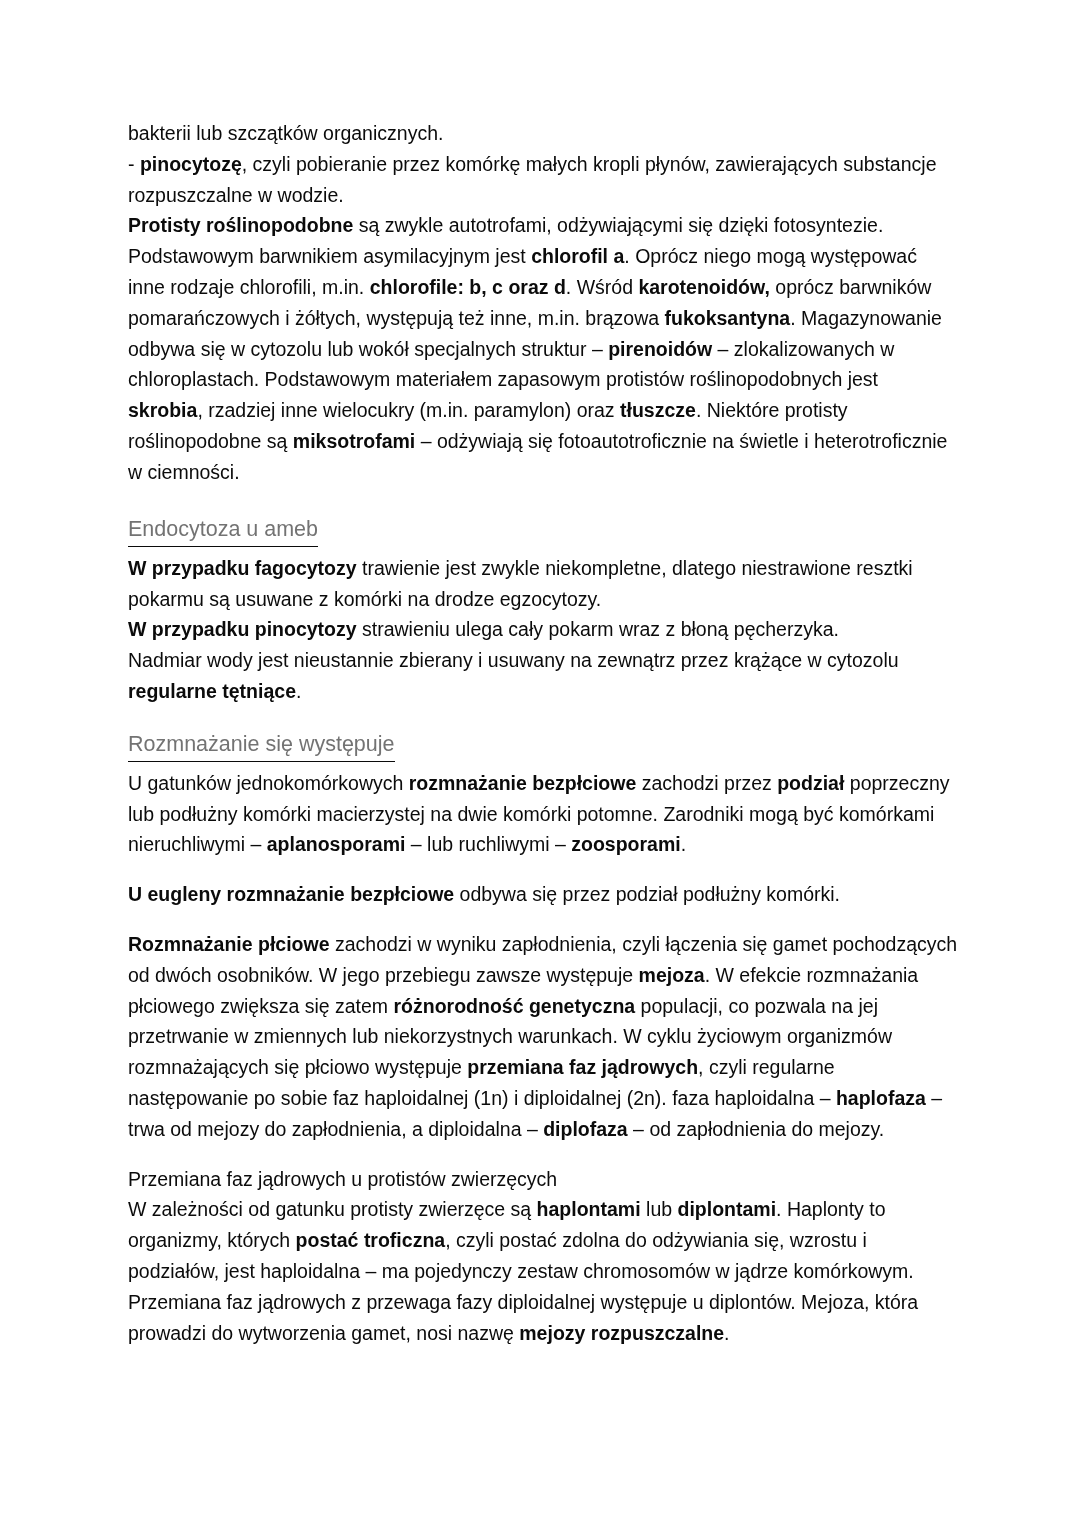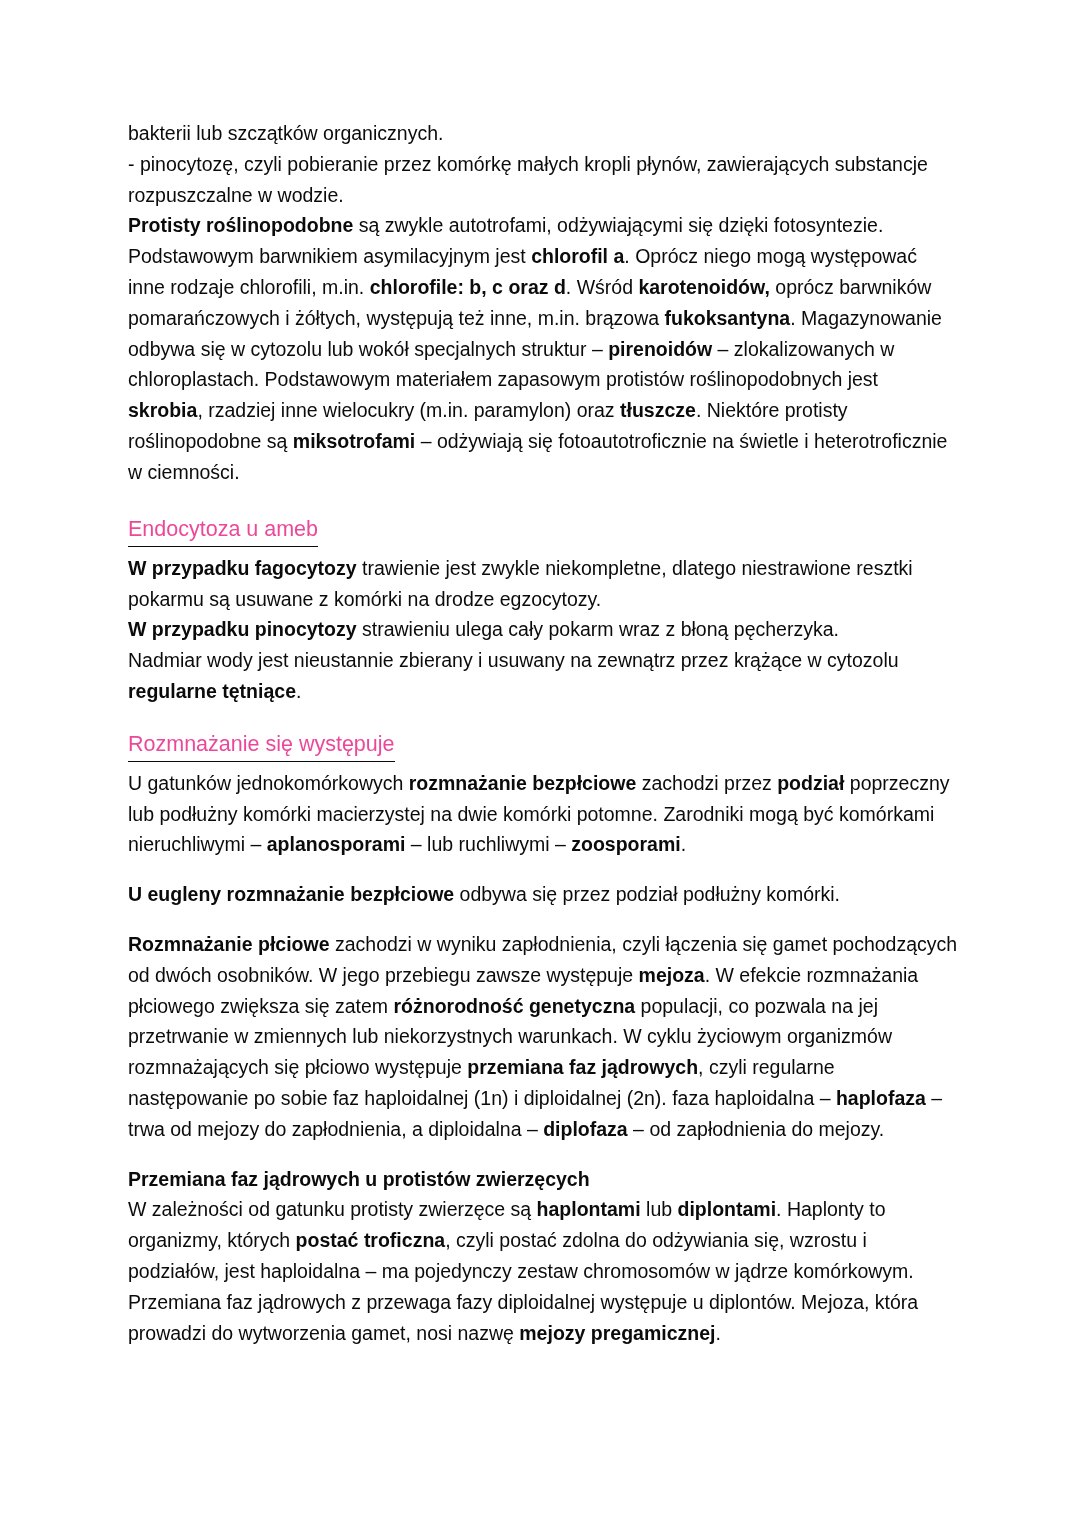--- a/index.html
+++ b/index.html
@@ -29,48 +29,48 @@
   p {
     margin: 0;
   }
   .para {
     margin: 0 0 0 0;
   }
   h2.section-heading {
     font-family: "Liberation Sans", sans-serif;
     font-size: 21.5px;
     font-weight: 400;
-    color: #ec4899;
+    color: #737373;
     margin: 0 0 2px 0;
     display: inline-block;
     border-bottom: 1px solid #0b0b0b;
     padding-bottom: 1px;
     line-height: 1.45;
   }
   .heading-wrap {
     margin-top: 22px;
     margin-bottom: 4px;
   }
   .heading-wrap.first {
     margin-top: 26px;
   }
 </style>
 </head>
 <body>
 
 <div class="page">
   <div class="doc" id="doc-body">
       <p class="para"><span>bakterii lub szczątków organicznych.</span></p>
-      <p class="para"><span>- </span><span style="font-weight: 400;">pinocytozę</span><span>, czyli pobieranie przez komórkę małych kropli płynów, zawierających substancje rozpuszczalne w wodzie.</span></p>
+      <p class="para"><span>- </span><span style="font-weight: 700;">pinocytozę</span><span>, czyli pobieranie przez komórkę małych kropli płynów, zawierających substancje rozpuszczalne w wodzie.</span></p>
       <p class="para"><span style="font-weight: 700;">Protisty roślinopodobne</span><span> są zwykle autotrofami, odżywiającymi się dzięki fotosyntezie. Podstawowym barwnikiem asymilacyjnym jest </span><span style="font-weight: 700;">chlorofil a</span><span>. Oprócz niego mogą występować inne rodzaje chlorofili, m.in. </span><span style="font-weight: 700;">chlorofile: b, c oraz d</span><span>. Wśród </span><span style="font-weight: 700;">karotenoidów,</span><span> oprócz barwników pomarańczowych i żółtych, występują też inne, m.in. brązowa </span><span style="font-weight: 700;">fukoksantyna</span><span>. Magazynowanie odbywa się w cytozolu lub wokół specjalnych struktur – </span><span style="font-weight: 700;">pirenoidów</span><span> – zlokalizowanych w chloroplastach. Podstawowym materiałem zapasowym protistów roślinopodobnych jest </span><span style="font-weight: 700;">skrobia</span><span>, rzadziej inne wielocukry (m.in. paramylon) oraz </span><span style="font-weight: 700;">tłuszcze</span><span>. Niektóre protisty roślinopodobne są </span><span style="font-weight: 700;">miksotrofami</span><span> – odżywiają się fotoautotroficznie na świetle i heterotroficznie w ciemności.</span></p>
       <div class="heading-wrap first"><h2 class="section-heading">Endocytoza u ameb</h2></div>
       <p class="para"><span style="font-weight: 700; margin-top: 44px;">W przypadku fagocytozy</span><span> trawienie jest zwykle niekompletne, dlatego niestrawione resztki pokarmu są usuwane z komórki na drodze egzocytozy.</span></p>
       <p class="para"><span style="font-weight: 700;">W przypadku pinocytozy</span><span> strawieniu ulega cały pokarm wraz z błoną pęcherzyka.</span></p>
       <p class="para"><span>Nadmiar wody jest nieustannie zbierany i usuwany na zewnątrz przez krążące w cytozolu </span><span style="font-weight: 700;">regularne tętniące</span><span>.</span></p>
       <div class="heading-wrap"><h2 class="section-heading">Rozmnażanie się występuje</h2></div>
       <p class="para"><span>U gatunków jednokomórkowych </span><span style="font-weight: 700;">rozmnażanie bezpłciowe</span><span> zachodzi przez </span><span style="font-weight: 700;">podział</span><span> poprzeczny lub podłużny komórki macierzystej na dwie komórki potomne. Zarodniki mogą być komórkami nieruchliwymi – </span><span style="font-weight: 700;">aplanosporami</span><span> – lub ruchliwymi – </span><span style="font-weight: 700;">zoosporami</span><span>.</span></p>
       <p class="para" style="margin-top: 19px;"><span style="font-weight: 700;">U eugleny rozmnażanie bezpłciowe</span><span> odbywa się przez podział podłużny komórki.</span></p>
       <p class="para" style="margin-top: 19px;"><span style="font-weight: 700;">Rozmnażanie płciowe</span><span> zachodzi w wyniku zapłodnienia, czyli łączenia się gamet pochodzących od dwóch osobników. W jego przebiegu zawsze występuje </span><span style="font-weight: 700;">mejoza</span><span>. W efekcie rozmnażania płciowego zwiększa się zatem </span><span style="font-weight: 700;">różnorodność genetyczna</span><span> populacji, co pozwala na jej przetrwanie w zmiennych lub niekorzystnych warunkach. W cyklu życiowym organizmów rozmnażających się płciowo występuje </span><span style="font-weight: 700;">przemiana faz jądrowych</span><span>, czyli regularne następowanie po sobie faz haploidalnej (1n) i diploidalnej (2n). faza haploidalna – </span><span style="font-weight: 700;">haplofaza</span><span> – trwa od mejozy do zapłodnienia, a diploidalna – </span><span style="font-weight: 700;">diplofaza</span><span> – od zapłodnienia do mejozy.</span></p>
-      <p class="para" style="margin-top: 19px;"><span style="font-weight: 700;">Przemiana faz jądrowych u protistów zwierzęcych</span></p>
+      <p class="para" style="margin-top: 19px;"><span style="font-weight: 400;">Przemiana faz jądrowych u protistów zwierzęcych</span></p>
       <p class="para"><span>W zależności od gatunku protisty zwierzęce są </span><span style="font-weight: 700;">haplontami</span><span> lub </span><span style="font-weight: 700;">diplontami</span><span>. Haplonty to organizmy, których </span><span style="font-weight: 700;">postać troficzna</span><span>, czyli postać zdolna do odżywiania się, wzrostu i podziałów, jest haploidalna – ma pojedynczy zestaw chromosomów w jądrze komórkowym.</span></p>
-      <p class="para"><span style="font-weight: 400;">Przemiana faz jądrowych z przewaga fazy diploidalnej</span><span> występuje u diplontów. Mejoza, która prowadzi do wytworzenia gamet, nosi nazwę </span><span style="font-weight: 700;">mejozy pregamicznej</span><span>.</span></p>
+      <p class="para"><span style="font-weight: 400;">Przemiana faz jądrowych z przewaga fazy diploidalnej</span><span> występuje u diplontów. Mejoza, która prowadzi do wytworzenia gamet, nosi nazwę </span><span style="font-weight: 700;">mejozy rozpuszczalne</span><span>.</span></p>
     </div>
 </div>
 
 </body></html>

